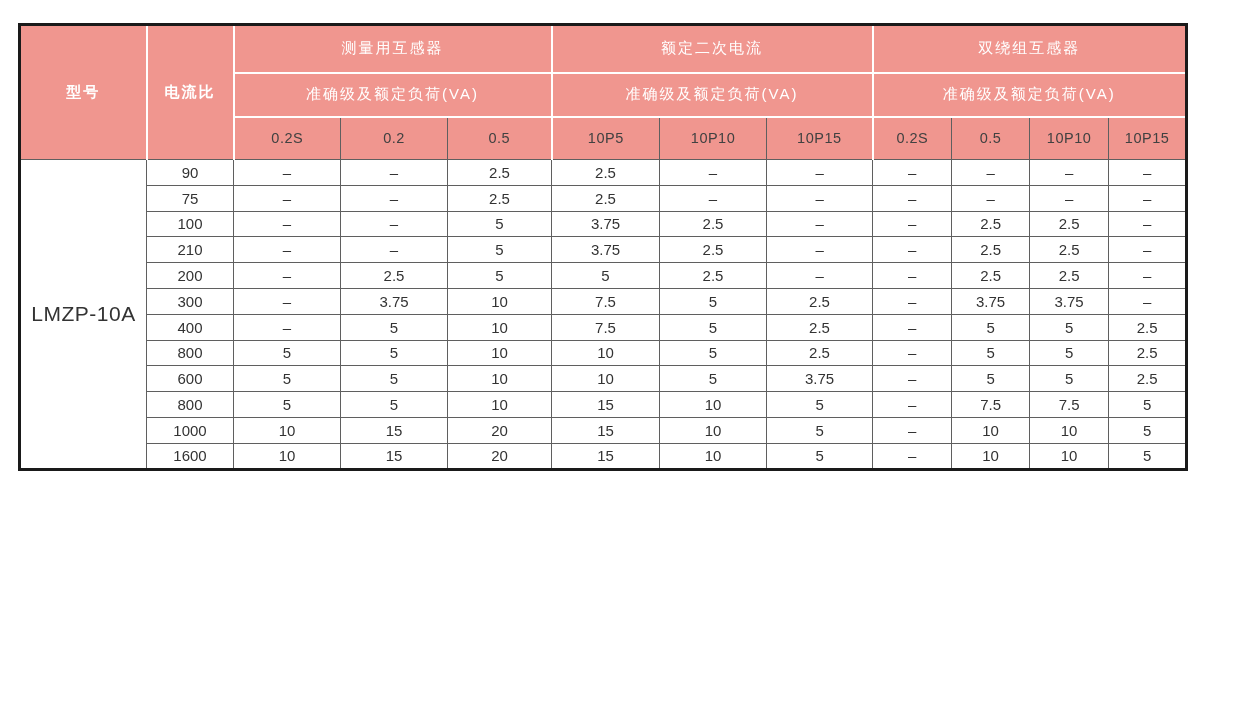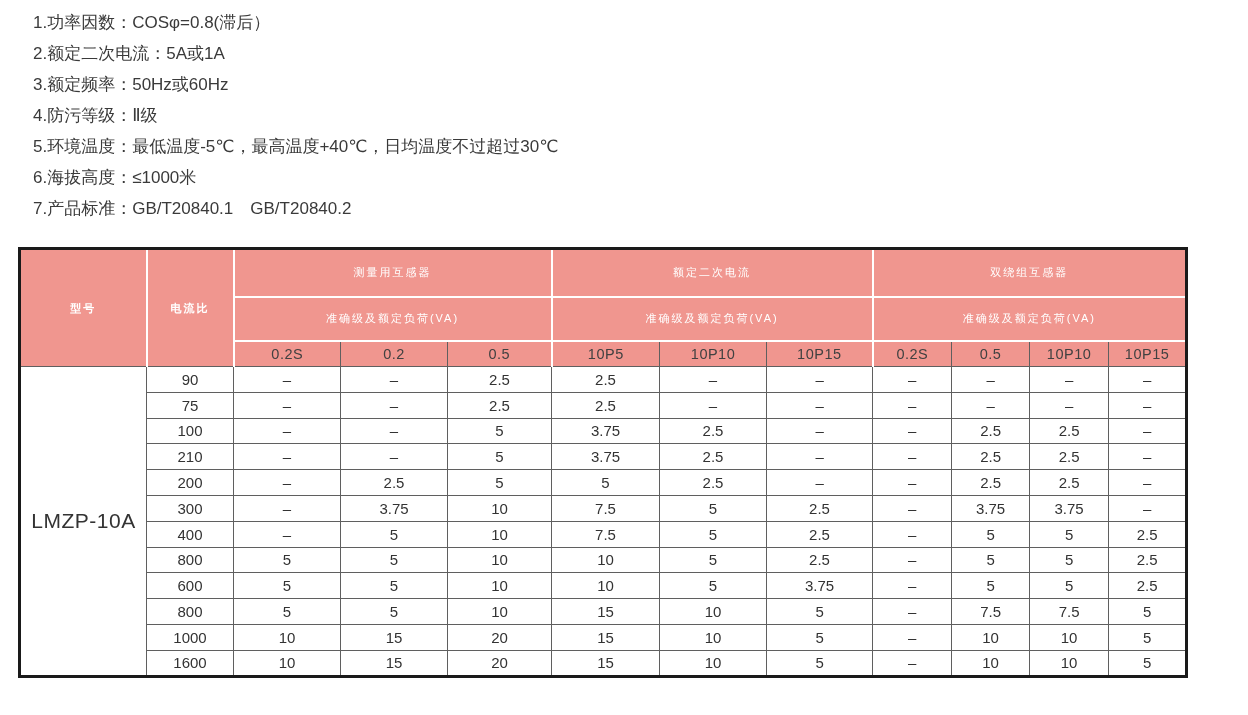--- a/index.html
+++ b/index.html
@@ -30,27 +30,27 @@
   }
   th, td {
     padding: 0;
     text-align: center;
     vertical-align: middle;
     overflow: hidden;
     font-weight: normal;
   }
   tr.hrow1 { height: 48px; }
   tr.hrow2 { height: 44px; margin-top: 8px; }
-  tr.hrow3 { height: 26px; }
+  tr.hrow3 { height: 43px; }
   tbody tr { height: 25.8px; }
 
   th.hdr {
     background: var(--pink, #f0968f);
     color: var(--htext, #ffffff);
-    font-size: 11px;
+    font-size: 15px;
     letter-spacing: 2px;
     border: 2px solid #ffffff;
   }
   th.hdr-span { border-bottom: 1px solid var(--grid, #5f5f5f); font-weight: bold; }
   th.subcol {
     background: var(--pink, #f0968f);
     color: var(--subtext, #414141);
     font-size: 14.5px;
     letter-spacing: 0.5px;
     border: 1px solid var(--grid, #5f5f5f);
@@ -63,29 +63,20 @@
     border: 1px solid var(--grid, #5f5f5f);
     color: var(--btext, #333333);
     font-size: 15px;
   }
   td.model-cell { font-size: 21px; letter-spacing: 0.5px; }
 </style>
 </head>
 <body>
 
 <div class="page">
-  <div class="specs">
-      <div class="spec-line">1.功率因数：COSφ=0.8(滞后）</div>
-      <div class="spec-line">2.额定二次电流：5A或1A</div>
-      <div class="spec-line">3.额定频率：50Hz或60Hz</div>
-      <div class="spec-line">4.防污等级：Ⅱ级</div>
-      <div class="spec-line">5.环境温度：最低温度-5℃，最高温度+40℃，日均温度不过超过30℃</div>
-      <div class="spec-line">6.海拔高度：≤1000米</div>
-      <div class="spec-line">7.产品标准：GB/T20840.1　GB/T20840.2</div>
-    </div>
   <table class="ratings">
     <colgroup>
         <col style="width: 127px;">
         <col style="width: 87px;">
         <col style="width: 107px;">
         <col style="width: 107px;">
         <col style="width: 104px;">
         <col style="width: 108px;">
         <col style="width: 107px;">
         <col style="width: 106px;">

